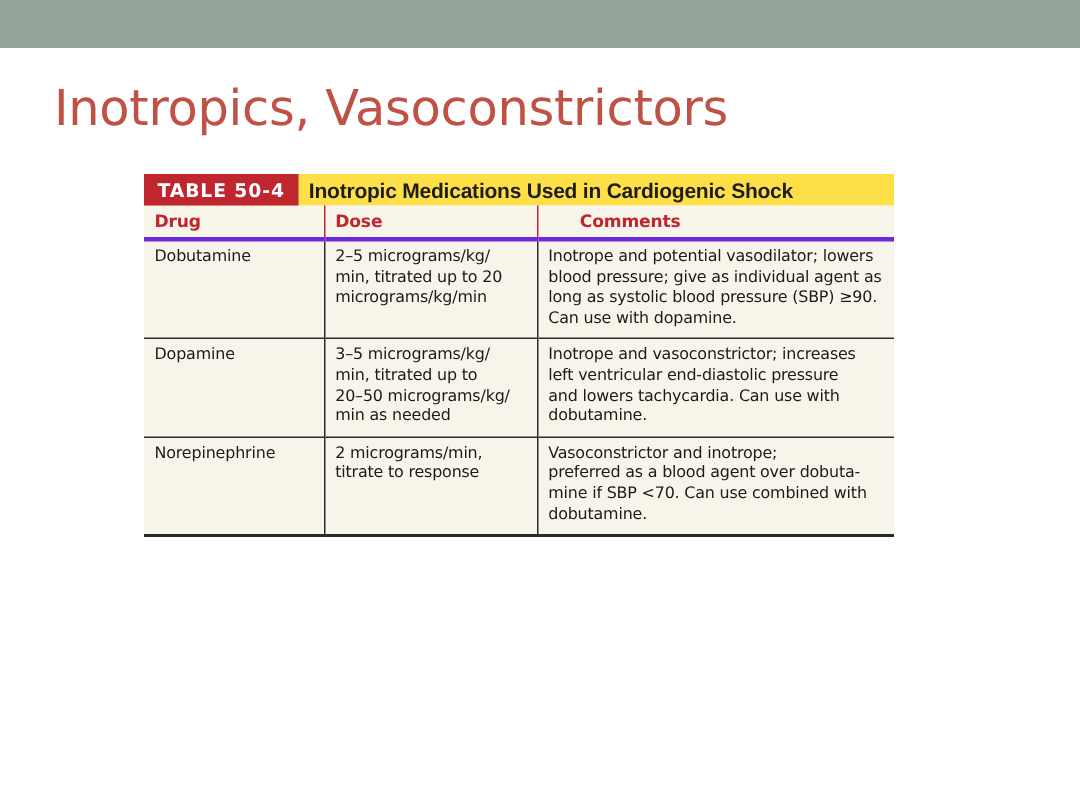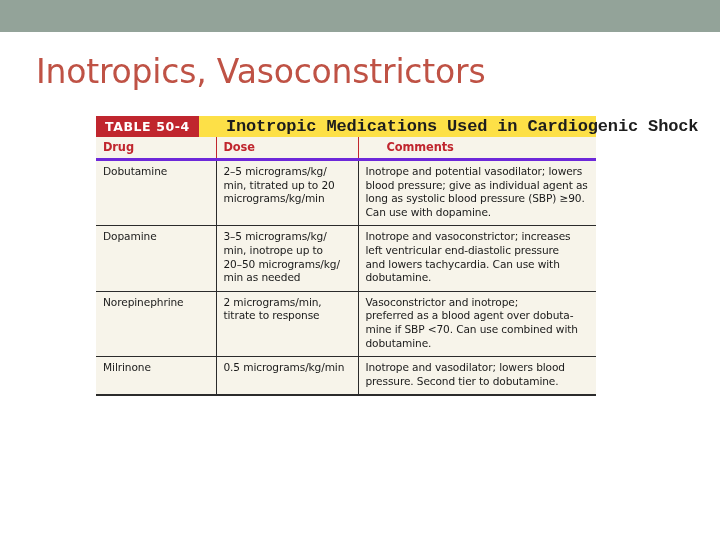--- a/index.html
+++ b/index.html
@@ -70,27 +70,27 @@
     font-size: 12.5px;
     font-weight: 700;
     letter-spacing: 0.6px;
     padding: 0 9px;
     display: flex;
     align-items: center;
     white-space: nowrap;
   }
   .table-caption-text {
     color: #1d1d1d;
-    font-family: Liberation Mono, monospace;
-    font-size: 17px;
+    font-family: Liberation Sans, sans-serif;
+    font-size: 14px;
     font-weight: 700;
     letter-spacing: -0.15px;
     display: flex;
     align-items: center;
-    padding-left: 27px;
+    padding-left: 7px;
     white-space: nowrap;
   }
 
   
   table.med-table {
     border-collapse: collapse;
     width: 500px;
     table-layout: fixed;
     background: #f7f4ea;
   }
@@ -179,21 +179,21 @@
             <span class="line">blood pressure; give as individual agent as</span>
             <span class="line">long as systolic blood pressure (SBP) ≥90.</span>
             <span class="line">Can use with dopamine.</span>
           </td>
         </tr>
 
         <tr>
           <td class="cell-drug">Dopamine</td>
           <td class="cell-dose">
             <span class="line">3–5 micrograms/kg/</span>
-            <span class="line">min, inotrope up to</span>
+            <span class="line">min, titrated up to</span>
             <span class="line">20–50 micrograms/kg/</span>
             <span class="line">min as needed</span>
           </td>
           <td class="cell-comment">
             <span class="line">Inotrope and vasoconstrictor; increases</span>
             <span class="line">left ventricular end-diastolic pressure</span>
             <span class="line">and lowers tachycardia. Can use with</span>
             <span class="line">dobutamine.</span>
           </td>
         </tr>
@@ -206,27 +206,17 @@
           </td>
           <td class="cell-comment">
             <span class="line">Vasoconstrictor and inotrope;</span>
             <span class="line">preferred as a blood agent over dobuta-</span>
             <span class="line">mine if SBP &lt;70. Can use combined with</span>
             <span class="line">dobutamine.</span>
           </td>
         </tr>
 
 
-        <tr>
-          <td class="cell-drug">Milrinone</td>
-          <td class="cell-dose">
-            <span class="line">0.5 micrograms/kg/min</span>
-          </td>
-          <td class="cell-comment">
-            <span class="line">Inotrope and vasodilator; lowers blood</span>
-            <span class="line">pressure. Second tier to dobutamine.</span>
-          </td>
-        </tr>
 
       </tbody>
     </table>
   </div>
 </div>
 
 </body></html>

